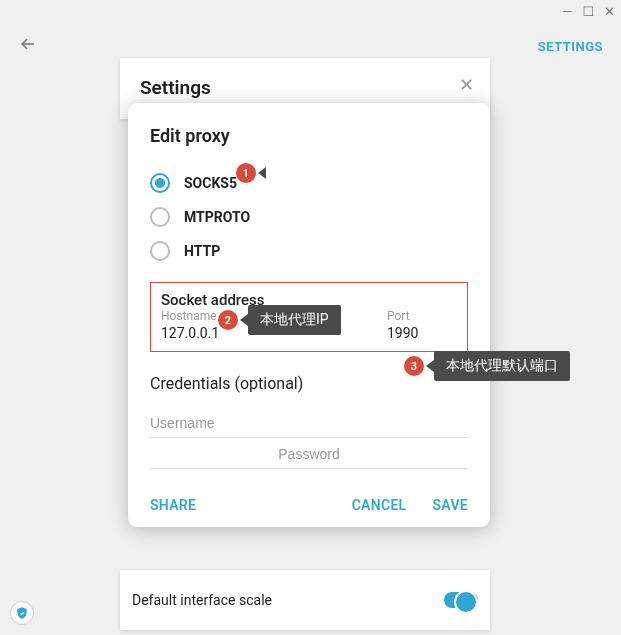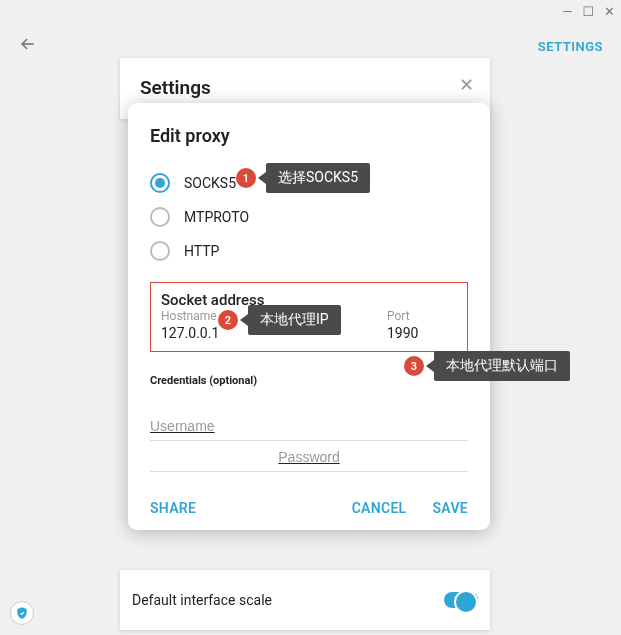--- a/index.html
+++ b/index.html
@@ -80,42 +80,42 @@
   .radio-row { display: flex; align-items: center; height: 34px; gap: 14px; cursor: pointer; }
   .radio {
     width: 20px; height: 20px; border-radius: 50%;
     border: 2px solid #bbb; position: relative; flex-shrink: 0;
   }
   .radio.selected { border-color: #2fa6d5; }
   .radio.selected::after {
     content: ""; position: absolute; left: 3px; top: 3px;
     width: 10px; height: 10px; border-radius: 50%; background: #2fa6d5;
   }
-  .radio-label { font-size: 14px; }
+  .radio-label { font-size: 14px; font-weight: bold; }
 
   .section-box {
     border: 1px solid #d94a3a;
     margin-top: 14px;
     padding: 8px 10px 10px 10px;
     position: relative;
   }
   .section-title { font-size: 15px; font-weight: 500; }
   .fields-row { display: flex; gap: 18px; }
   .field { flex: 1; }
   .field.port { flex: 0 0 70px; }
   .field-label { font-size: 12px; color: #999; }
   .field-value { font-size: 14px; color: #222; margin-top: 2px; }
   .underline-input {
     border: none; border-bottom: 1px solid #ddd;
     width: 100%; padding: 8px 0 6px 0;
-    font-size: 14px; color: #222; outline: none; text-decoration: underline;
+    font-size: 14px; color: #222; outline: none;
   }
   .underline-input::placeholder { color: #999; }
 
-  .cred-title { font-size: 11px; font-weight: 700; margin-top: 22px; margin-bottom: 23px; }
+  .cred-title { font-size: 16px; font-weight: 400; margin-top: 22px; margin-bottom: 14px; }
 
   .modal-footer {
     display: flex; justify-content: space-between; align-items: center;
     margin-top: 28px;
   }
   .footer-right { display: flex; gap: 26px; }
   .link-btn { color: #2fa6d5; font-weight: 600; font-size: 14px; letter-spacing: 0.3px; cursor: pointer; }
 
   .callout {
     position: absolute;
@@ -220,21 +220,20 @@
     <div class="footer-right">
       <span class="link-btn">CANCEL</span>
       <span class="link-btn">SAVE</span>
     </div>
   </div>
 </div>
 
 <div class="callout c1">
   <div class="callout-num">1</div>
   <div class="callout-arrow"></div>
-  <div class="callout-box">选择SOCKS5</div>
 </div>
 <div class="callout c2">
   <div class="callout-num">2</div>
   <div class="callout-arrow"></div>
   <div class="callout-box">本地代理IP</div>
 </div>
 <div class="callout c3">
   <div class="callout-num">3</div>
   <div class="callout-arrow"></div>
   <div class="callout-box">本地代理默认端口</div>

